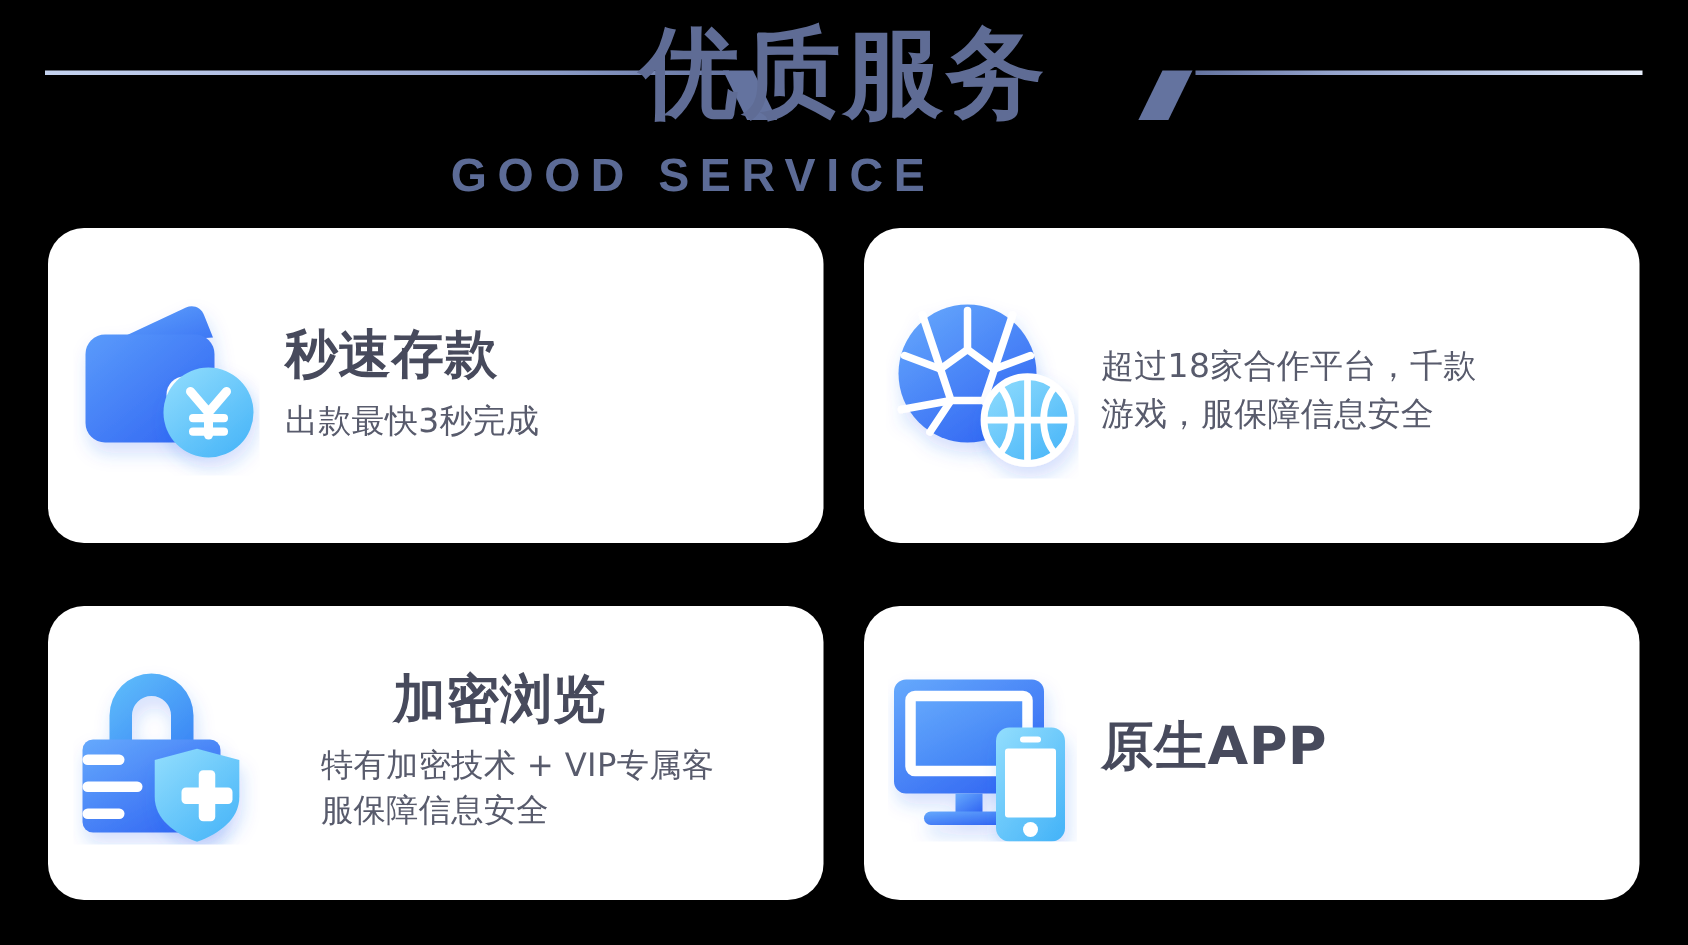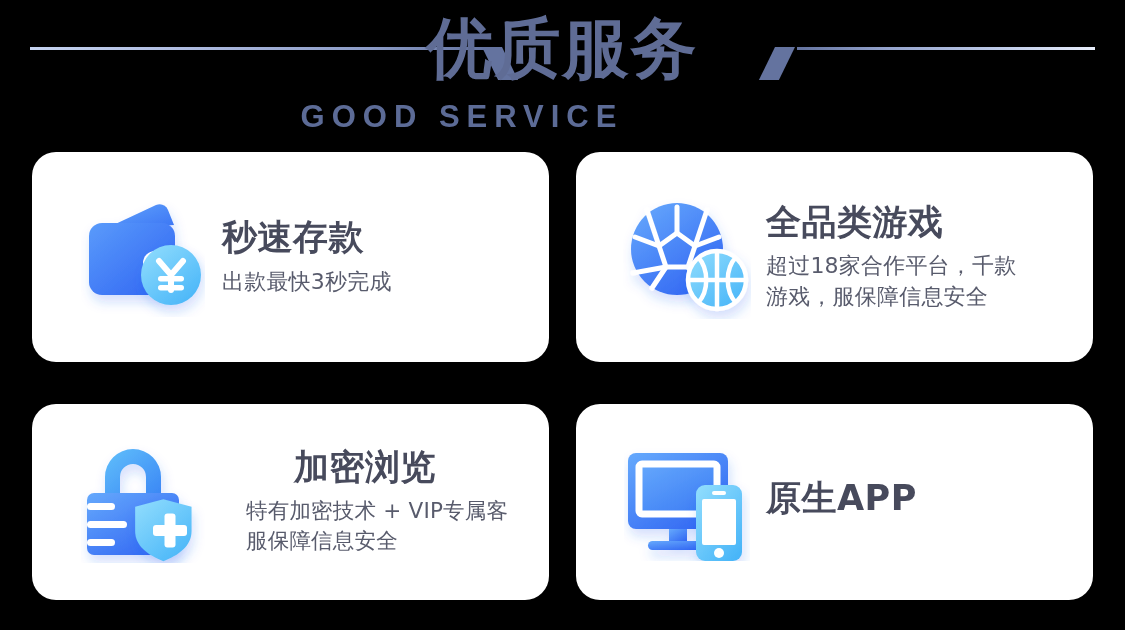--- a/index.html
+++ b/index.html
@@ -70,21 +70,20 @@
     grid-template-rows:210px 196px;
     column-gap:27px; row-gap:42px;
   }
   .card {
     position:relative;
     background:#ffffff;
     border-radius:24px;
     display:flex;
     align-items:center;
     overflow:hidden;
-    padding-left:32px;
   }
   .icon-wrap {
     position:relative;
     width:158px; min-width:158px;
     height:140px;
     display:flex; align-items:center; justify-content:center;
   }
   .icon-wrap svg { display:block; }
   .text-wrap { padding-right:14px; }
   .card-title {
@@ -210,21 +209,20 @@
               <circle cx="94" cy="85" r="29"></circle>
               <path d="M94,56 L94,114"></path>
               <path d="M65,85 L123,85"></path>
               <path d="M75,62 C86,74 86,96 75,108"></path>
               <path d="M113,62 C102,74 102,96 113,108"></path>
             </g>
           </g>
         </svg>
       </div>
       <div class="text-wrap">
-        <div class="card-title">全品类游戏</div>
         <div class="card-sub">
           <span>超过18家合作平台，千款</span>
           <span>游戏，服保障信息安全</span>
         </div>
       </div>
     </div>
 
     <div class="card r2">
       <div class="icon-wrap">
         <svg width="124" height="122" viewBox="0 0 124 122">

